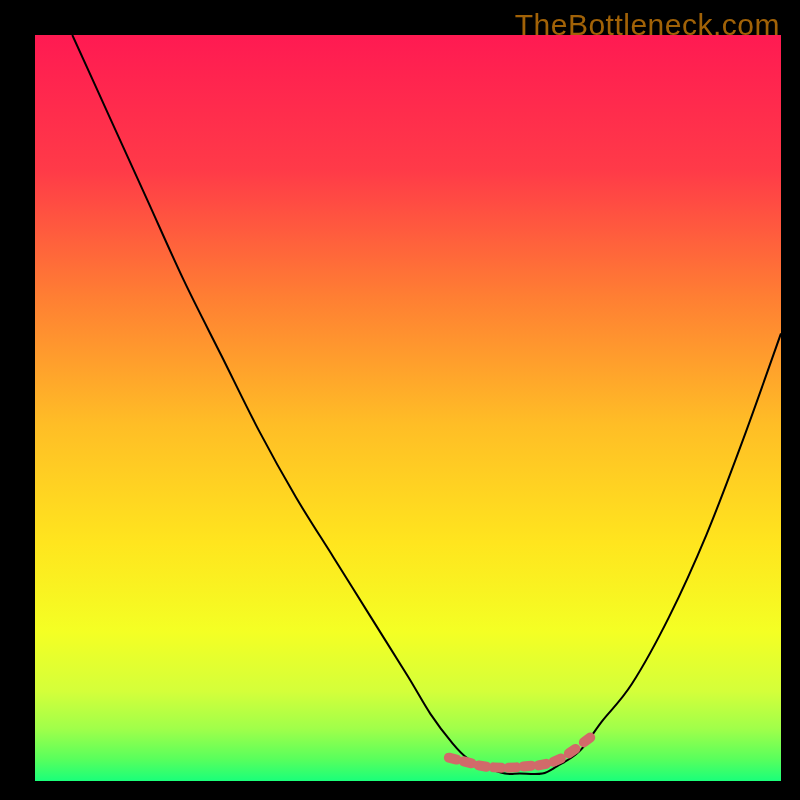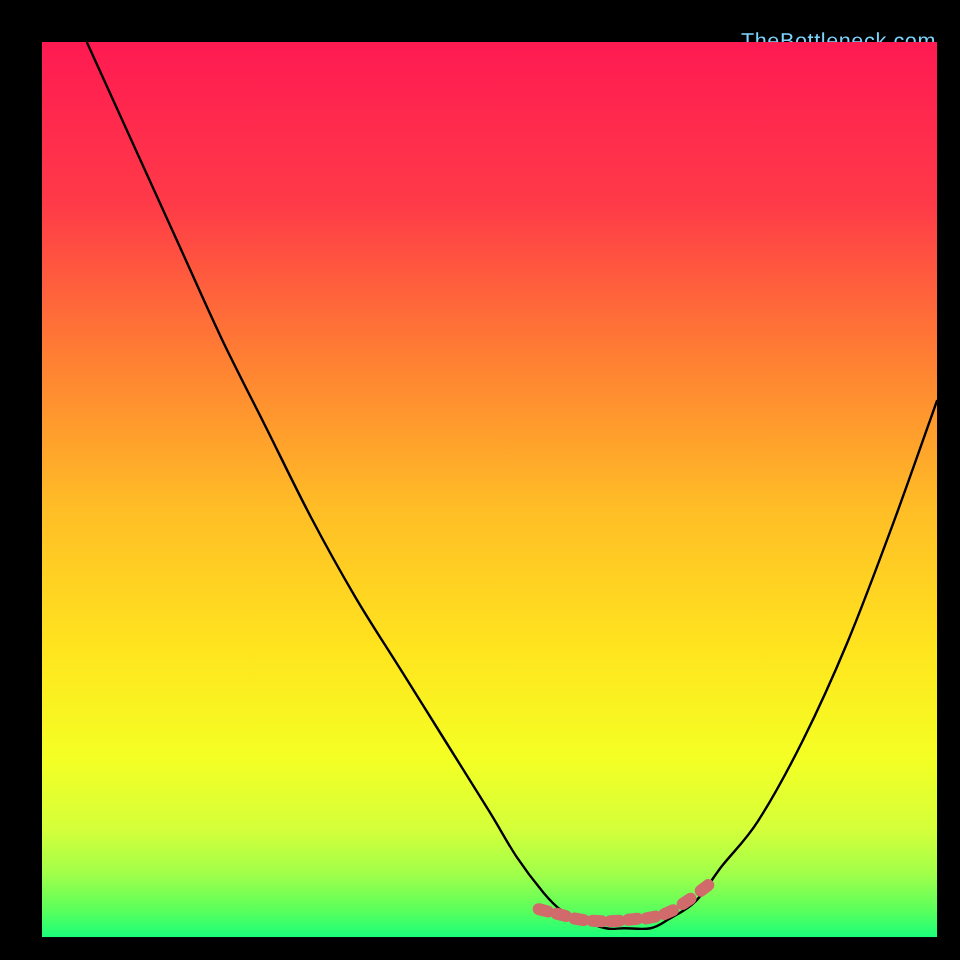--- a/index.html
+++ b/index.html
@@ -25,25 +25,24 @@
     height: 746px;
   }
   .gradient-bg {
     width: 100%;
     height: 100%;
   }
   .watermark {
     position: absolute;
     top: 8px;
     right: 20px;
-    font-size: 18px;
-    color: #7dd3fc;
+    font-size: 30px;
+    color: #a16207;
     font-weight: normal;
     letter-spacing: 0.5px;
-    margin-top: 16px;
   }
   svg {
     display: block;
   }
 </style>
 </head>
 <body>
 
 <div class="chart-container">
   <div class="watermark">TheBottleneck.com</div>

